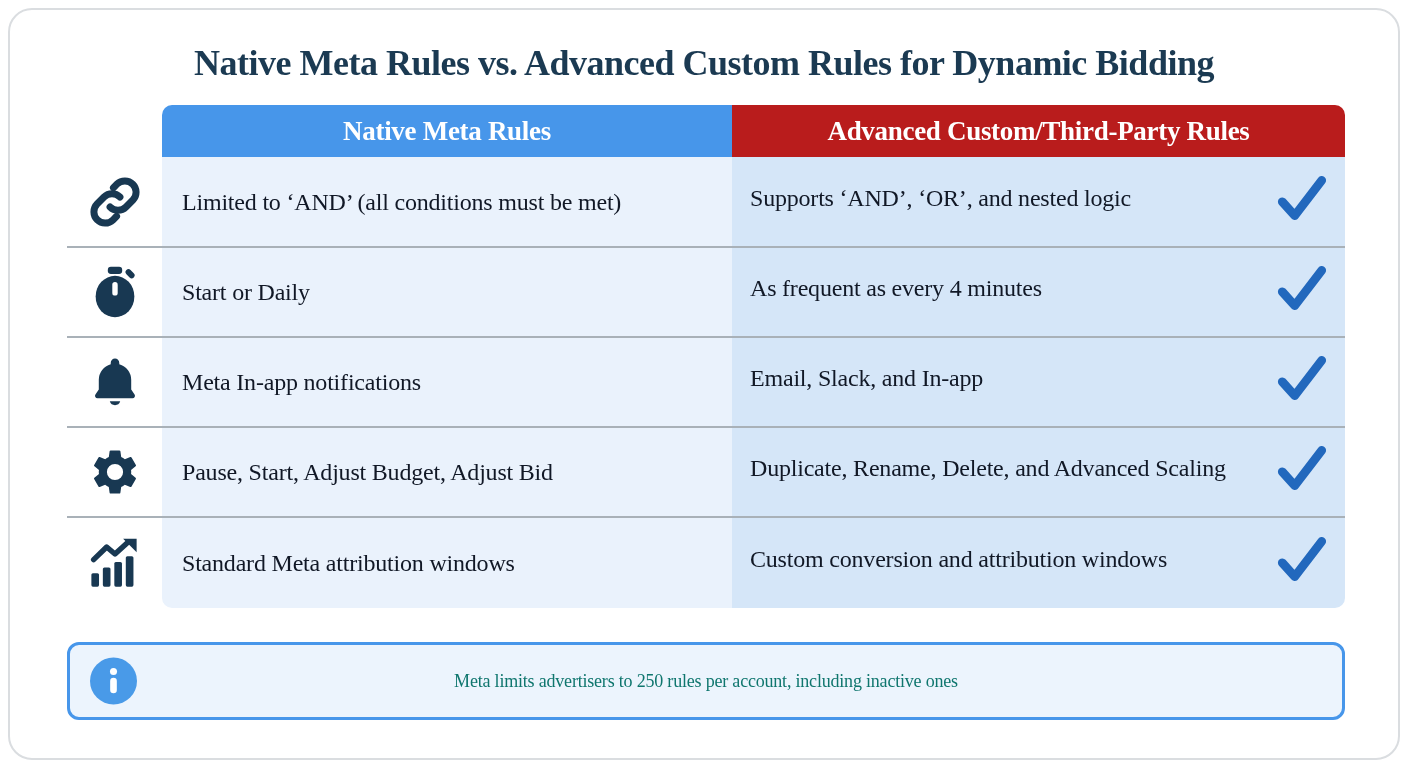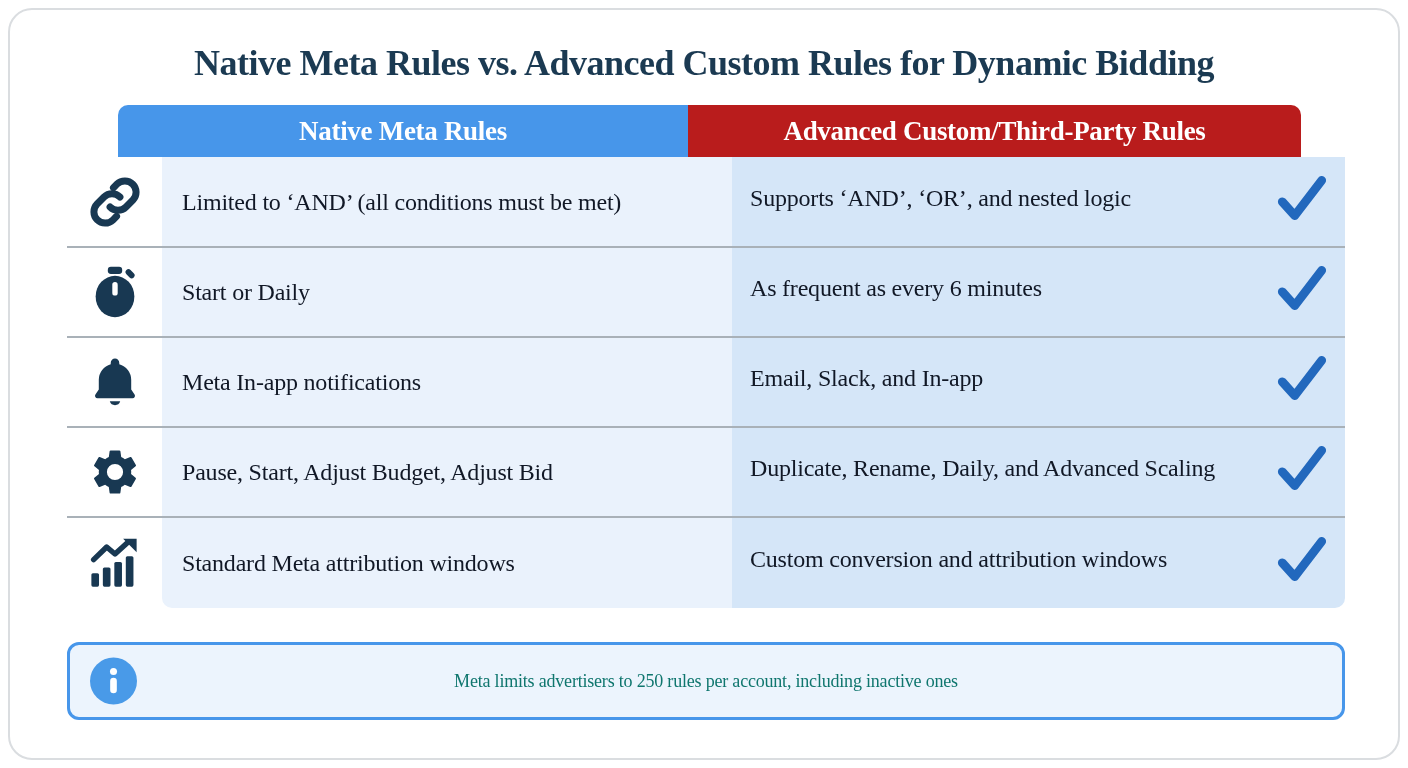--- a/index.html
+++ b/index.html
@@ -10,21 +10,21 @@
     overflow:hidden;
     font-family:Liberation Serif, serif;
   }
   .title {
     position:absolute; left:0; top:32px; width:100%;
     text-align:center; font-size:36px; font-weight:bold;
     letter-spacing:-0.5px; color:#1b3a52;
   }
   
   .table { position:absolute; left:57px; top:95px; width:1278px; }
-  .header-row { display:flex; margin-left:51px; height:52px; }
+  .header-row { display:flex; margin-left:95px; height:52px; }
   .header-cell {
     display:flex; align-items:center; justify-content:center;
     color:#ffffff; font-size:27px; font-weight:bold; letter-spacing:-0.3px;
   }
   .header-cell.left  { width:570px; background:#4796ea; border-radius:10px 0 0 0; }
   .header-cell.right { width:613px; background:#b91c1c; border-radius:0 10px 0 0; }
   .row { display:flex; height:90px; border-bottom:2px solid #a9b1b8; }
   .row:first-child { height:91px; }
   .row:last-child { border-bottom:none; }
   .icon-cell {
@@ -107,21 +107,21 @@
       <rect x="16.4" y="2.6" width="4.6" height="2.6" rx="1.3" transform="rotate(45 18.7 3.9)"></rect>
       <ellipse cx="12" cy="14" rx="8.6" ry="9.2"></ellipse>
       <rect x="10.8" y="7.6" width="2.4" height="6" rx="1.2" fill="#ffffff"></rect>
     </svg>
   </span>
     </div>
     <div class="cell-left">
       <span class="cell-text">Start or Daily</span>
     </div>
     <div class="cell-right">
-      <span class="cell-text">As frequent as every 6 minutes</span>
+      <span class="cell-text">As frequent as every 4 minutes</span>
       <span class="check">
     <svg viewBox="0 0 26 24" fill="none" stroke="#2268bd" stroke-width="4.2" stroke-linecap="round" stroke-linejoin="round">
       <path d="M3.5 13.8 L9.5 20.5 L22.5 3.5"></path>
     </svg>
   </span>
     </div>
   </div>
 
   <div class="row">
     <div class="icon-cell">
@@ -150,21 +150,21 @@
       <span class="row-icon">
     <svg viewBox="0 0 24 24" fill="#183852">
       <path d="M19.14 12.94c.04-.3.06-.61.06-.94 0-.32-.02-.64-.07-.94l2.03-1.58a.49.49 0 0 0 .12-.61l-1.92-3.32a.49.49 0 0 0-.59-.22l-2.39.96c-.5-.38-1.03-.7-1.62-.94l-.36-2.54a.48.48 0 0 0-.48-.41h-3.84a.47.47 0 0 0-.47.41l-.36 2.54c-.59.24-1.13.57-1.62.94l-2.39-.96a.49.49 0 0 0-.59.22L2.74 8.87a.48.48 0 0 0 .12.61l2.03 1.58c-.05.3-.09.63-.09.94s.02.64.07.94l-2.03 1.58a.49.49 0 0 0-.12.61l1.92 3.32c.12.22.37.29.59.22l2.39-.96c.5.38 1.03.7 1.62.94l.36 2.54c.05.24.24.41.48.41h3.84c.24 0 .44-.17.47-.41l.36-2.54c.59-.24 1.13-.56 1.62-.94l2.39.96c.22.08.47 0 .59-.22l1.92-3.32a.49.49 0 0 0-.12-.61l-2.01-1.58zM12 15.6A3.6 3.6 0 1 1 12 8.4a3.6 3.6 0 0 1 0 7.2z"></path>
     </svg>
   </span>
     </div>
     <div class="cell-left">
       <span class="cell-text">Pause, Start, Adjust Budget, Adjust Bid</span>
     </div>
     <div class="cell-right">
-      <span class="cell-text">Duplicate, Rename, Daily, and Advanced Scaling</span>
+      <span class="cell-text">Duplicate, Rename, Delete, and Advanced Scaling</span>
       <span class="check">
     <svg viewBox="0 0 26 24" fill="none" stroke="#2268bd" stroke-width="4.2" stroke-linecap="round" stroke-linejoin="round">
       <path d="M3.5 13.8 L9.5 20.5 L22.5 3.5"></path>
     </svg>
   </span>
     </div>
   </div>
 
   <div class="row">
     <div class="icon-cell">

